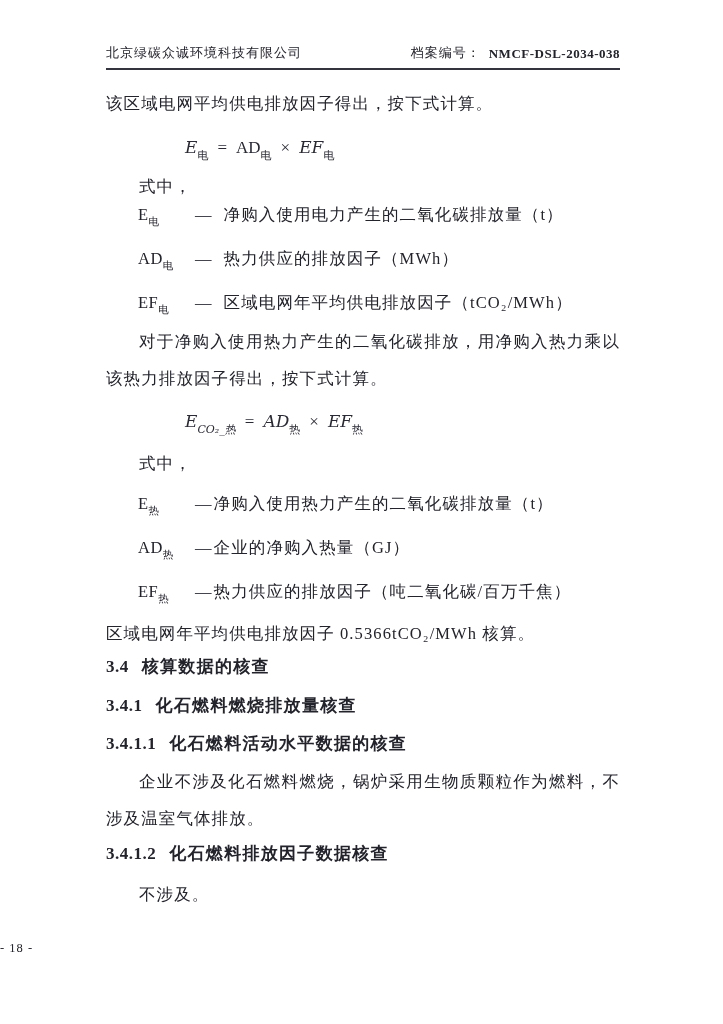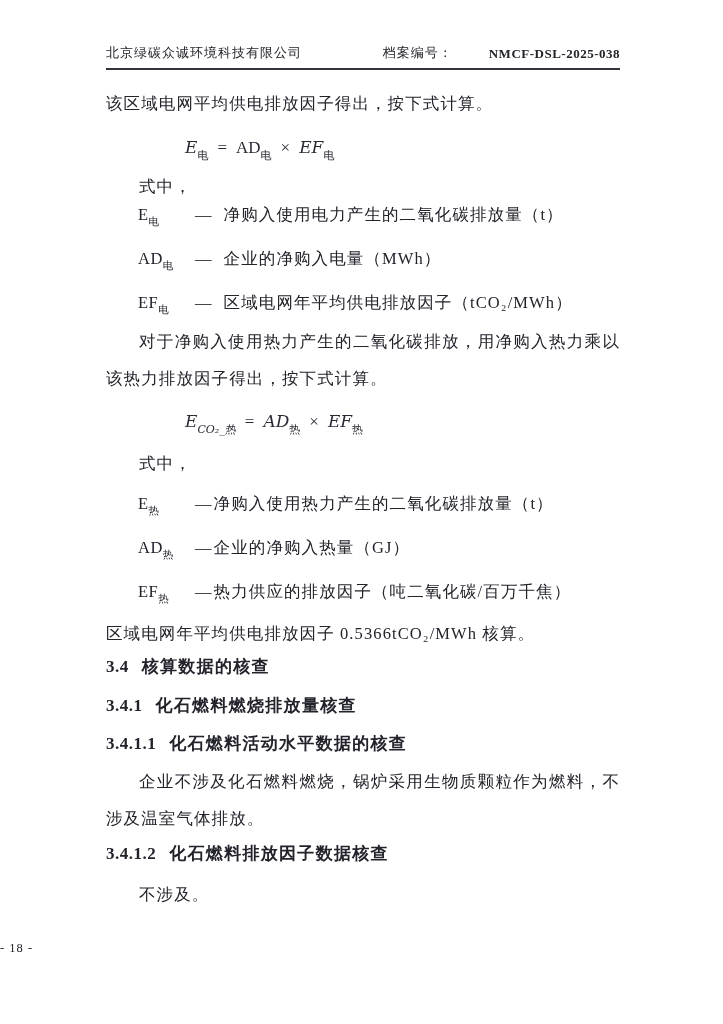--- a/index.html
+++ b/index.html
@@ -23,21 +23,21 @@
     top: 44px;
     width: 514px;
     display: flex;
     justify-content: space-between;
     align-items: flex-end;
     padding-bottom: 6px;
     border-bottom: 2px solid #34343e;
     font-size: 13px;
     letter-spacing: 1px;
   }
-  .doc-header .right-group { display: flex; align-items: flex-end; gap: 28px; }
+  .doc-header .right-group { display: flex; align-items: flex-end; }
   .archive-label { margin-right: 8px; }
   .archive-number { font-weight: 600; letter-spacing: 0.5px; }
   
   .content {
     position: absolute;
     left: 106px;
     top: 72px;
     width: 514px;
     font-size: 16.5px;
     letter-spacing: 1.1px;
@@ -98,40 +98,40 @@
 </style>
 </head>
 <body>
 
 <div class="page">
 
   <div class="doc-header">
     <span class="company">北京绿碳众诚环境科技有限公司</span>
     <span class="right-group">
       <span class="archive-label">档案编号：</span>
-      <span class="archive-number">NMCF-DSL-2025-038</span>
+      <span class="archive-number">NMCF-DSL-2034-038</span>
     </span>
   </div>
 
   <div class="content">
 
     <div class="line p-grid-intro">该区域电网平均供电排放因子得出，按下式计算。</div>
 
     <div class="formula formula-1">
       <span class="math-var">E</span><sub class="math-sub">电</sub><span class="math-op">=</span><span class="math-up">AD</span><sub class="math-sub">电</sub><span class="math-op">×</span><span class="math-var">EF</span><sub class="math-sub">电</sub>
     </div>
 
     <div class="line indent where-1">式中，</div>
 
     <div class="defs-1">
       <div class="def-row">
         <span class="def-term"><span>E</span><sub class="cjk-sub">电</sub></span><span class="def-dash-gap">—</span><span>净购入使用电力产生的二氧化碳排放量（t）</span>
       </div>
       <div class="def-row">
-        <span class="def-term"><span>AD</span><sub class="cjk-sub">电</sub></span><span class="def-dash-gap">—</span><span>企业的净购入电量（MWh）</span>
+        <span class="def-term"><span>AD</span><sub class="cjk-sub">电</sub></span><span class="def-dash-gap">—</span><span>热力供应的排放因子（MWh）</span>
       </div>
       <div class="def-row">
         <span class="def-term"><span>EF</span><sub class="cjk-sub">电</sub></span><span class="def-dash-gap">—</span><span>区域电网年平均供电排放因子（tCO₂/MWh）</span>
       </div>
     </div>
 
     <div class="p-heat">
       <div class="line fill indent">对于净购入使用热力产生的二氧化碳排放，用净购入热力乘以</div>
       <div class="line">该热力排放因子得出，按下式计算。</div>
     </div>

